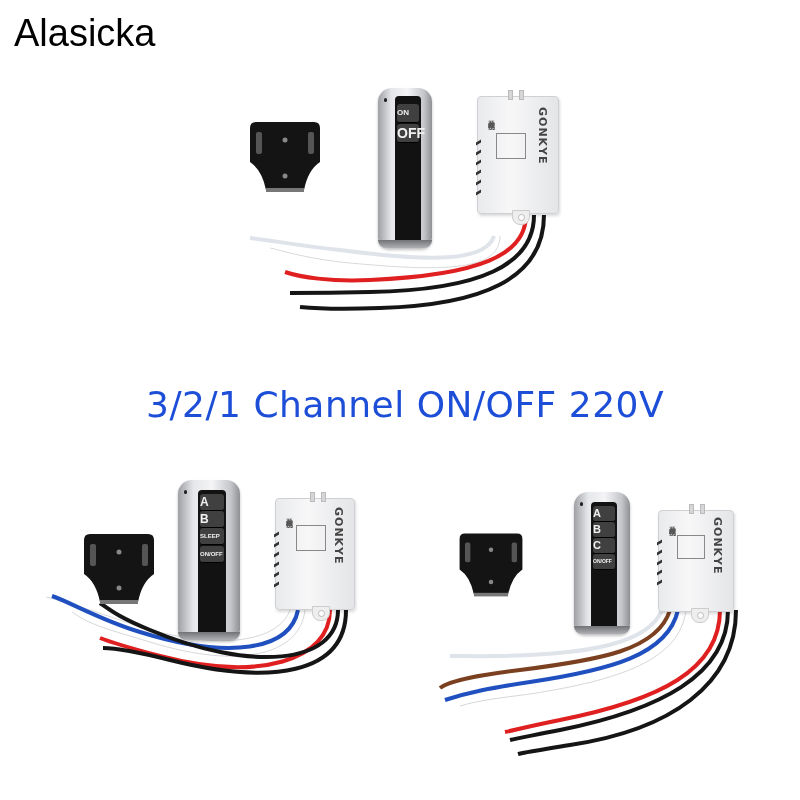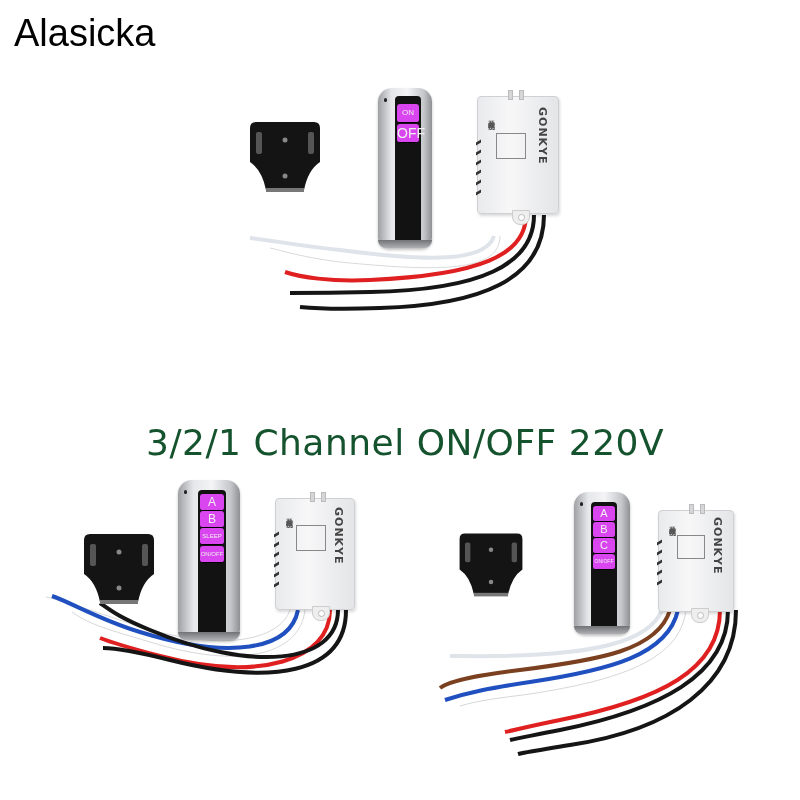--- a/index.html
+++ b/index.html
@@ -1,23 +1,23 @@
 <!DOCTYPE html>
 <html><head>
 <meta charset="utf-8">
 <style>
   html, body { margin:0; padding:0; background:#ffffff; }
   .canvas { position:relative; width:740px; height:800px; overflow:hidden; background:#ffffff; font-family:"Liberation Sans", sans-serif; }
   .brand { position:absolute; left:14px; top:12px; font-size:38px; font-weight:400; color:#000; letter-spacing:0px; font-family:"Liberation Sans", sans-serif; }
-  .caption { position:absolute; left:146px; top:422px; font-size:36px; color:#14532d; font-family:"DejaVu Sans", sans-serif; letter-spacing:0.5px; }
+  .caption { position:absolute; left:146px; top:384px; font-size:36px; color:#1d4ed8; font-family:"DejaVu Sans", sans-serif; letter-spacing:0.5px; }
   .product { position:absolute; }
   .remote { position:absolute; border-radius:14px 14px 10px 10px; background:linear-gradient(90deg,#9ea0a4 0%,#e6e7ea 25%,#f4f4f6 55%,#c4c6ca 85%,#8e9094 100%); box-shadow:0 2px 3px rgba(0,0,0,0.25); }
   .remote .led { position:absolute; left:6px; top:10px; width:3px; height:4px; border-radius:2px; background:#222; }
   .remote .panel { position:absolute; background:#121212; border-radius:4px; }
-  .remote .btn { position:absolute; left:2px; right:2px; background:#d946ef; border-radius:3px; color:#f0f0f0; text-align:center; font-weight:400; font-family:"Liberation Sans", sans-serif; border-bottom:1px solid #000; }
+  .remote .btn { position:absolute; left:2px; right:2px; background:#404040; border-radius:3px; color:#f0f0f0; text-align:left; font-weight:700; font-family:"Liberation Sans", sans-serif; border-bottom:1px solid #000; }
   .remote .bottom { position:absolute; left:0; right:0; bottom:0; height:8px; border-radius:0 0 10px 10px; background:linear-gradient(#707276,#aeb0b4); }
   .bracket { position:absolute; }
   .receiver { position:absolute; background:linear-gradient(90deg,#e9eaec,#f7f7f8 40%,#e4e5e7); border:1px solid #cfd0d3; border-radius:4px; box-shadow:1px 2px 3px rgba(0,0,0,0.15); }
   .receiver .label { position:absolute; color:#555; font-size:7px; font-family:"DejaVu Sans", sans-serif; writing-mode:vertical-rl; }
   .receiver .brandtxt { position:absolute; color:#444; font-size:11px; font-weight:700; font-family:"DejaVu Sans", sans-serif; writing-mode:vertical-rl; letter-spacing:1px; }
   .receiver .vents { position:absolute; left:-2px; display:flex; flex-direction:column; gap:7px; }
   .receiver .vents span { display:block; width:5px; height:3px; background:#333; transform:skewY(-30deg); }
   .receiver .box { position:absolute; border:1px solid #888; }
   .receiver .pins { position:absolute; top:-7px; display:flex; gap:6px; }
   .receiver .pins span { display:block; width:3px; height:8px; background:#d6d6d8; border:1px solid #bbb; }

